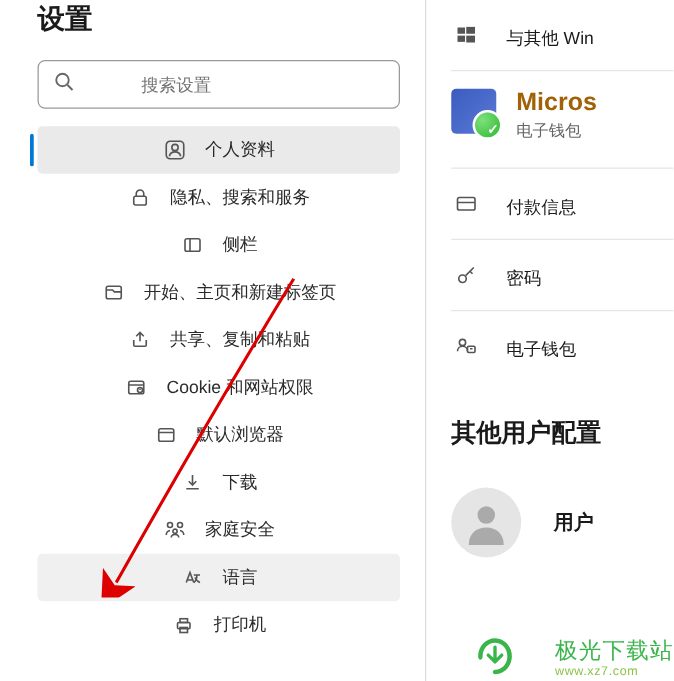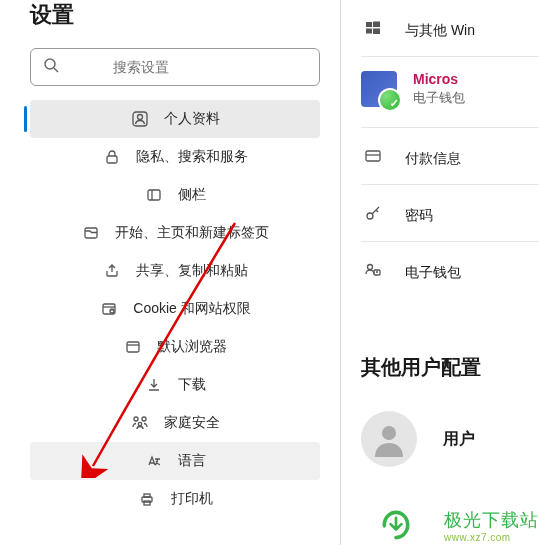--- a/index.html
+++ b/index.html
@@ -134,27 +134,27 @@
   content: "✓";
   position: absolute;
   right: -2px;
   bottom: -3px;
   z-index: 1;
   color: #fff;
   font-size: 11px;
   font-weight: bold;
 }
 .ms-text { flex: 1; }
-.ms-title { font-size: 14px; font-weight: 600; color: #be185d; }
+.ms-title { font-size: 20px; font-weight: 600; color: #a16207; }
 .ms-sub { font-size: 13px; color: #666; margin-top: 2px; }
 .section-title {
   font-size: 20px;
   font-weight: 600;
   color: #1a1a1a;
-  margin-top: 56px;
+  margin-top: 28px;
   margin-bottom: 30px;
 }
 .user-row {
   display: flex;
   align-items: center;
 }
 .avatar {
   width: 56px;
   height: 56px;
   border-radius: 50%;

